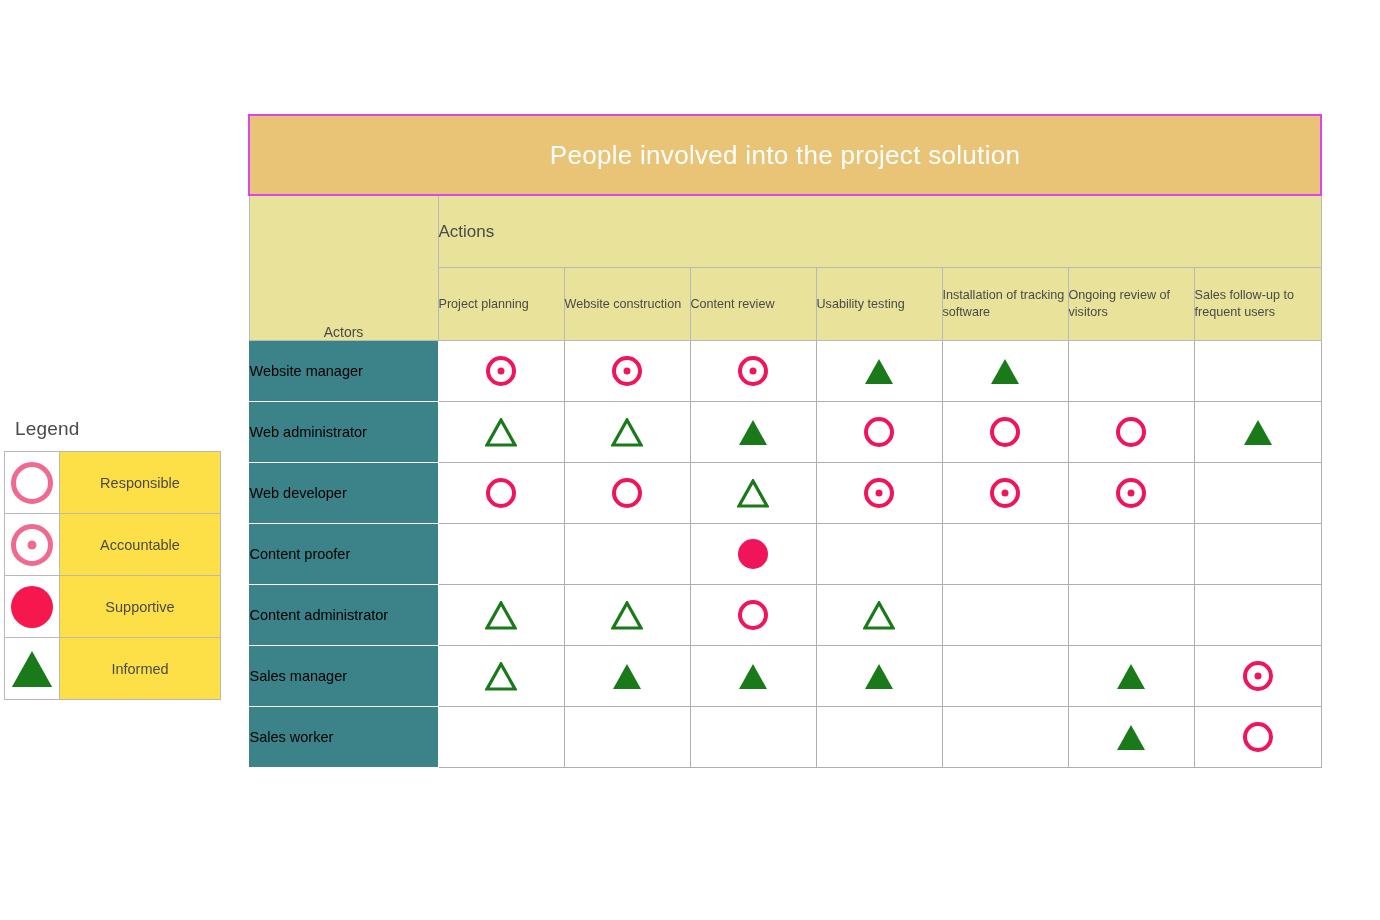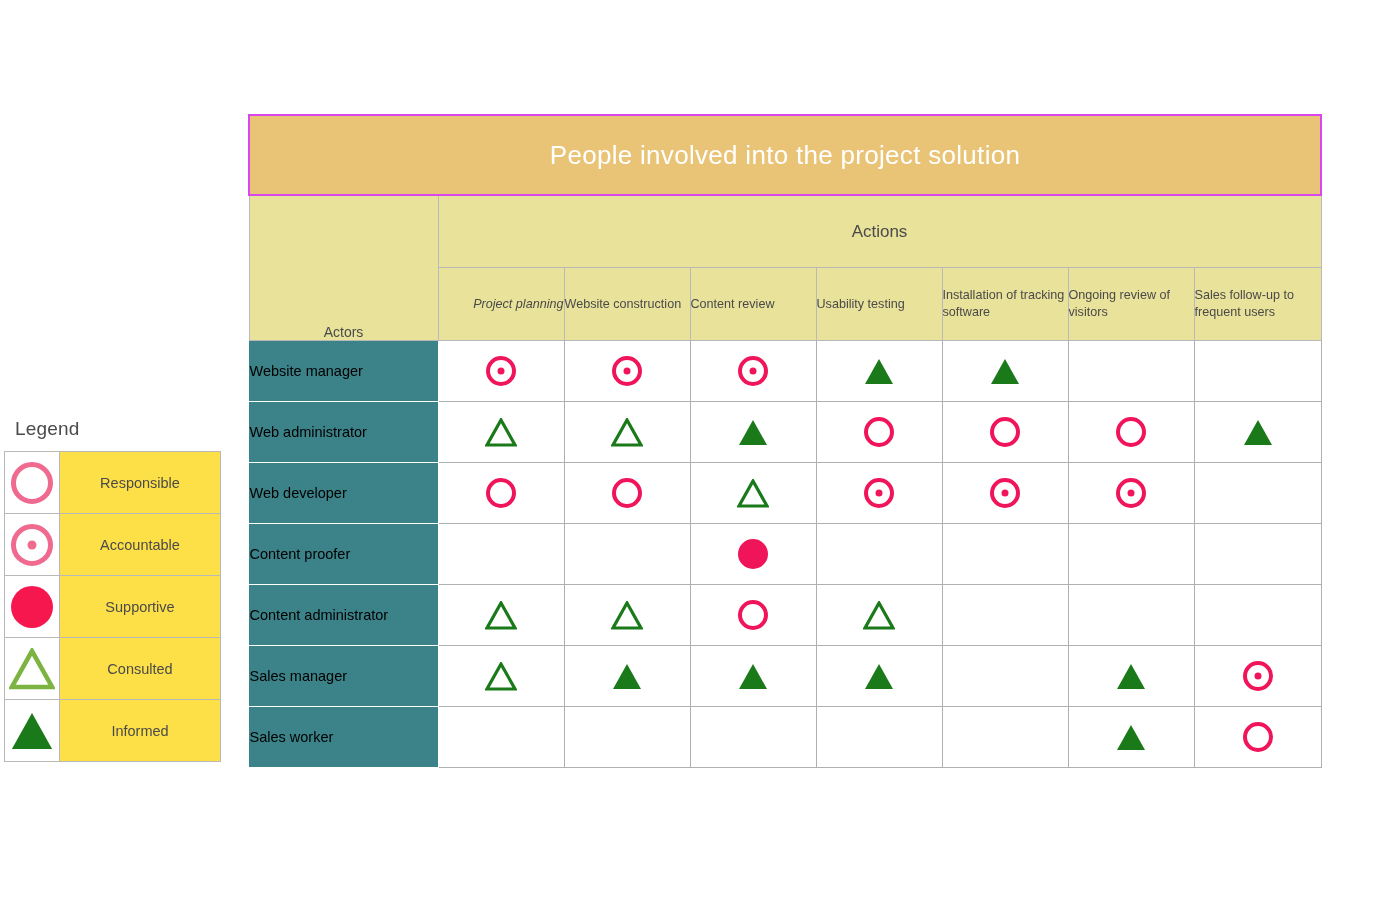--- a/index.html
+++ b/index.html
@@ -73,40 +73,40 @@
     background:#e8e29a;
     text-align:center;
     vertical-align:bottom;
     font-size:14px;
     color:#4a4a4a;
     border:1px solid #b9b9b9;
     padding-bottom:38px;
   }
   .actions-cell{
     background:#e8e29a;
-    text-align:center;
+    text-align:left;
     vertical-align:middle;
     font-size:17px;
     color:#4a4a4a;
     border:1px solid #b9b9b9;
     height:71px;
   }
   .subhead{
     background:#e8e29a;
     border:1px solid #b9b9b9;
     height:72px;
     vertical-align:middle;
     font-size:12.6px;
     line-height:1.33;
     color:#4a4a4a;
     padding-left:14px;
     padding-right:6px;
     text-align:left;
   }
-  .subhead.center{ text-align:right; padding-left:6px;font-style:italic; }
+  .subhead.center{ text-align:left; padding-left:6px; }
 
   .actor-cell{
     background:#3b8289;
     color:#000000;
     font-size:14.5px;
     padding-left:12px;
     vertical-align:middle;
     text-align:left;
     border:1px solid #ffffff;
     border-left-color:#3b8289;
@@ -179,26 +179,20 @@
           <td class="legend-sym lg"><span class="sym sym-responsible"></span></td>
           <td class="legend-lbl">Responsible</td>
         </tr>
         <tr>
           <td class="legend-sym lg"><span class="sym sym-accountable"></span></td>
           <td class="legend-lbl">Accountable</td>
         </tr>
         <tr>
           <td class="legend-sym lg"><span class="sym sym-supportive"></span></td>
           <td class="legend-lbl">Supportive</td>
-        </tr>
-        <tr>
-          <td class="legend-sym lg"><span class="sym sym-consulted"><svg viewBox="0 0 32 29" width="100%" height="100%">
-                <polygon points="16,2 30,27 2,27" fill="none" stroke="#7CB342" stroke-width="3.2"></polygon>
-              </svg></span></td>
-          <td class="legend-lbl">Consulted</td>
         </tr>
         <tr>
           <td class="legend-sym lg"><span class="sym sym-informed"><svg viewBox="0 0 32 29" width="100%" height="100%">
                 <polygon points="16,2 30,27 2,27" fill="#1A7A1A"></polygon>
               </svg></span></td>
           <td class="legend-lbl">Informed</td>
         </tr>
       </tbody>
   </table>
 </div>

